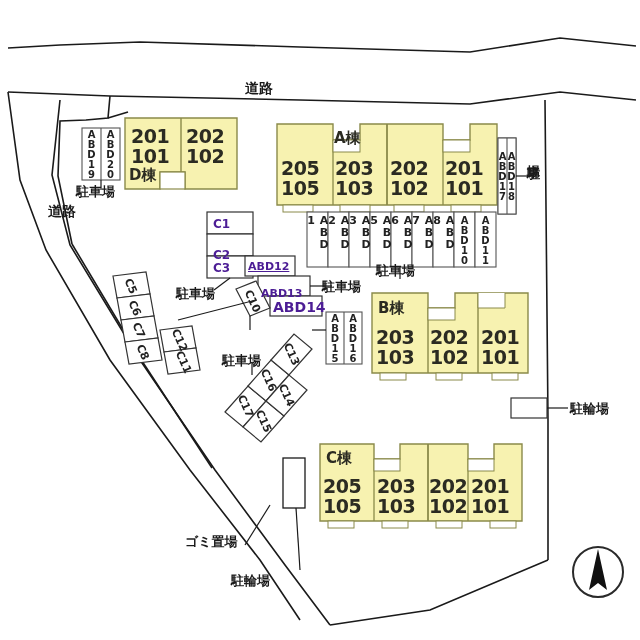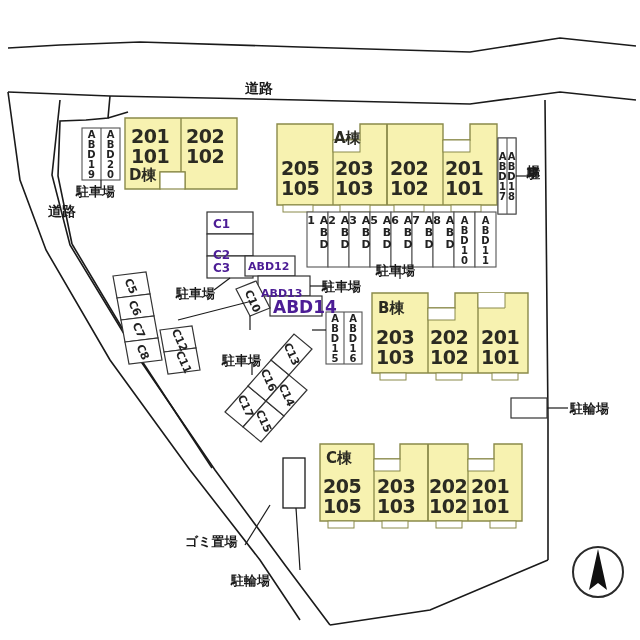--- a/index.html
+++ b/index.html
@@ -253,23 +253,23 @@
   <div class="stall vstall" style="left:82px;top:130px;width:19px;height:48px;font-size:10px;">ABD19</div>
   <div class="stall vstall" style="left:101px;top:130px;width:19px;height:48px;font-size:10px;">ABD20</div>
 
   <div class="stall vstall" style="left:326px;top:314px;width:18px;height:48px;font-size:10px;">ABD15</div>
   <div class="stall vstall" style="left:344px;top:314px;width:18px;height:48px;font-size:10px;">ABD16</div>
 
   <div class="cbox" style="left:213px;top:214px;height:19px;">C1</div>
   <div class="cbox" style="left:213px;top:236px;height:37px;">C2</div>
   <div class="cbox" style="left:213px;top:258px;height:19px;text-align:right;">C3</div>
 
-  <div class="cbox" style="left:248px;top:258px;height:17px;font-size:11px;">ABD12</div>
+  <div class="cbox" style="left:248px;top:258px;height:17px;font-size:11px;text-decoration:underline;">ABD12</div>
   <div class="cbox" style="left:261px;top:278px;height:30px;font-size:11px;">ABD13</div>
-  <div class="cbox" style="left:273px;top:298px;height:17px;font-size:17px;">ABD14</div>
+  <div class="cbox" style="left:273px;top:298px;height:17px;font-size:14px;">ABD14</div>
 
   <div class="stall" style="left:240px;top:288px;width:26px;height:26px;font-size:11px;
        transform:rotate(66deg);">C10</div>
 
   <div class="stall" style="left:118px;top:276px;width:26px;height:20px;font-size:11px;
        transform:rotate(66deg);">C5</div>
   <div class="stall" style="left:122px;top:298px;width:26px;height:20px;font-size:11px;
        transform:rotate(66deg);">C6</div>
   <div class="stall" style="left:126px;top:320px;width:26px;height:20px;font-size:11px;
        transform:rotate(66deg);">C7</div>

